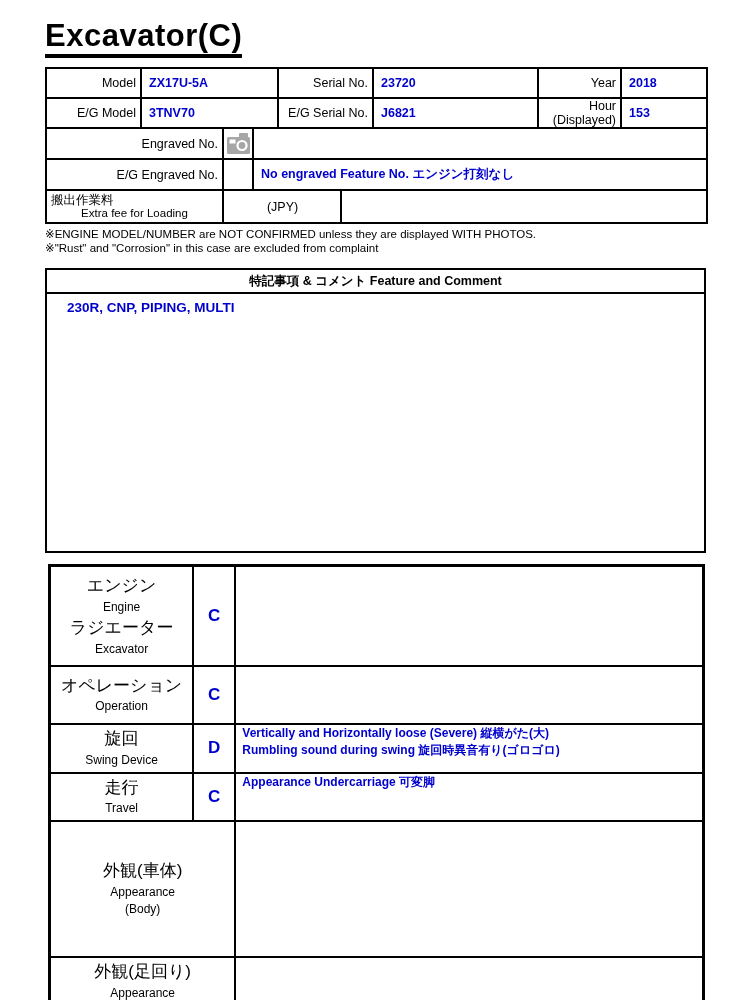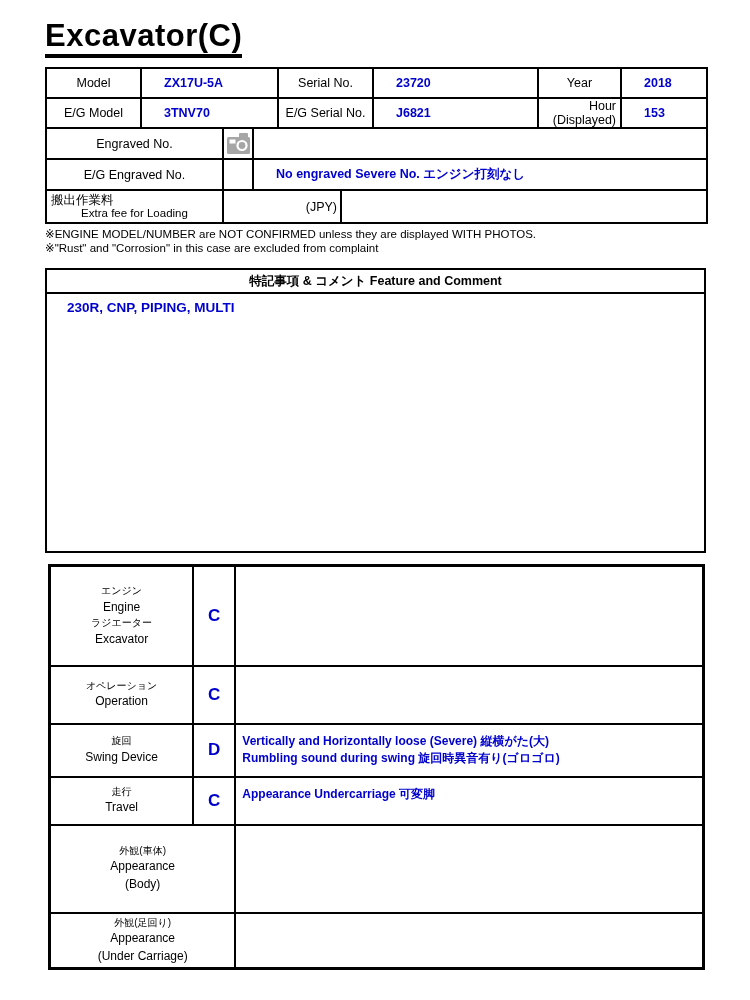--- a/index.html
+++ b/index.html
@@ -19,30 +19,30 @@
     border-bottom:4px solid #000;
     padding-bottom:1px;margin:0 0 9px 0;line-height:1.05;
   }
 
   
   table{border-collapse:collapse;table-layout:fixed;}
   td{border:2px solid #000;padding:0 4px;overflow:hidden;}
 
   .hdr-tbl{width:661px;}
   .hdr-tbl td{font-size:12.5px;}
-  .lbl{text-align:center;}
+  .lbl{text-align:right;}
   .lbl-2line{line-height:1.15;font-size:11.5px;text-align:right;}
-  .val{color:#0000cc;font-weight:bold;font-size:14.5px;padding-left:22px;}
+  .val{color:#0000cc;font-weight:bold;font-size:14.5px;padding-left:7px;}
   .stack-b{margin-top:-2px;}
 
   .cam-cell{text-align:center;vertical-align:middle;padding:0;}
 
   .fee-jp{font-size:12.5px;line-height:1.15;}
   .fee-en{font-size:11.5px;line-height:1.15;text-align:center;}
-  .jpy{text-align:right;font-size:12.5px;padding-right:3px;margin-left:7px;}
+  .jpy{text-align:center;font-size:12.5px;padding-right:3px;margin-left:7px;}
 
   
   .notes{margin:3px 0 6px 0;}
   .note-line{font-size:11.5px;line-height:1.22;color:#000;}
 
   
   .comment-box{width:657px;border:2px solid #000;margin-top:13px;}
   .comment-head{
     border-bottom:2px solid #000;
     text-align:center;font-weight:bold;font-size:12.5px;
@@ -52,29 +52,29 @@
   .comment-text{color:#0000cc;font-weight:bold;font-size:13.5px;}
 
   
   .insp-wrap{margin-top:11px;margin-left:3px;}
   .insp-tbl{width:657px;border:3px solid #000;}
   .insp-tbl td{border:2px solid #000;}
   .cat{
     text-align:center;vertical-align:middle;
     font-size:12px;line-height:1.45;padding:2px;
   }
-  .cat .jp{font-size:10px;}
+  .cat .jp{font-size:17px;}
   .grade{
     text-align:center;vertical-align:middle;
     color:#0000cc;font-weight:bold;font-size:17px;
   }
   .cmt{
     vertical-align:top;text-align:left;
     color:#0000cc;font-weight:bold;font-size:12px;line-height:1.45;
-    padding:8px 6px;
+    padding:0 6px;
   }
 
   .icon-camera svg{display:block;margin:0 auto;}
 </style>
 </head>
 <body>
 
 <div class="page">
   <div class="inner">
 
@@ -130,21 +130,21 @@
             <rect x="3.5" y="6.5" width="6" height="4" fill="#ffffff"></rect>
             <circle cx="16" cy="12.5" r="5.6" fill="#ffffff"></circle>
             <circle cx="16" cy="12.5" r="3.4" fill="#a6a6a6"></circle>
           </svg>
         </td>
         <td></td>
       </tr>
       <tr style="height:31px">
         <td class="lbl">E/G Engraved No.</td>
         <td></td>
-        <td class="val">No engraved Severe No. エンジン打刻なし</td>
+        <td class="val">No engraved Feature No. エンジン打刻なし</td>
       </tr>
     </tbody>
       </table>
 
     
     <table class="hdr-tbl stack-b">
       <colgroup>
         <col style="width:177px">
           <col style="width:118px">
           <col style="width:366px">
@@ -221,21 +221,21 @@
           <td class="cat">
             <div class="jp">走行</div>
             <div>Travel</div>
           </td>
           <td class="grade">C</td>
           <td class="cmt">
             <div>Appearance Undercarriage 可変脚</div>
           </td>
         </tr>
 
-        <tr style="height:88px">
+        <tr style="height:136px">
           <td class="cat" colspan="2">
             <div class="jp">外観(車体)</div>
             <div>Appearance</div>
             <div>(Body)</div>
           </td>
           <td class="cmt"></td>
         </tr>
 
         <tr style="height:45px">
           <td class="cat" colspan="2">

